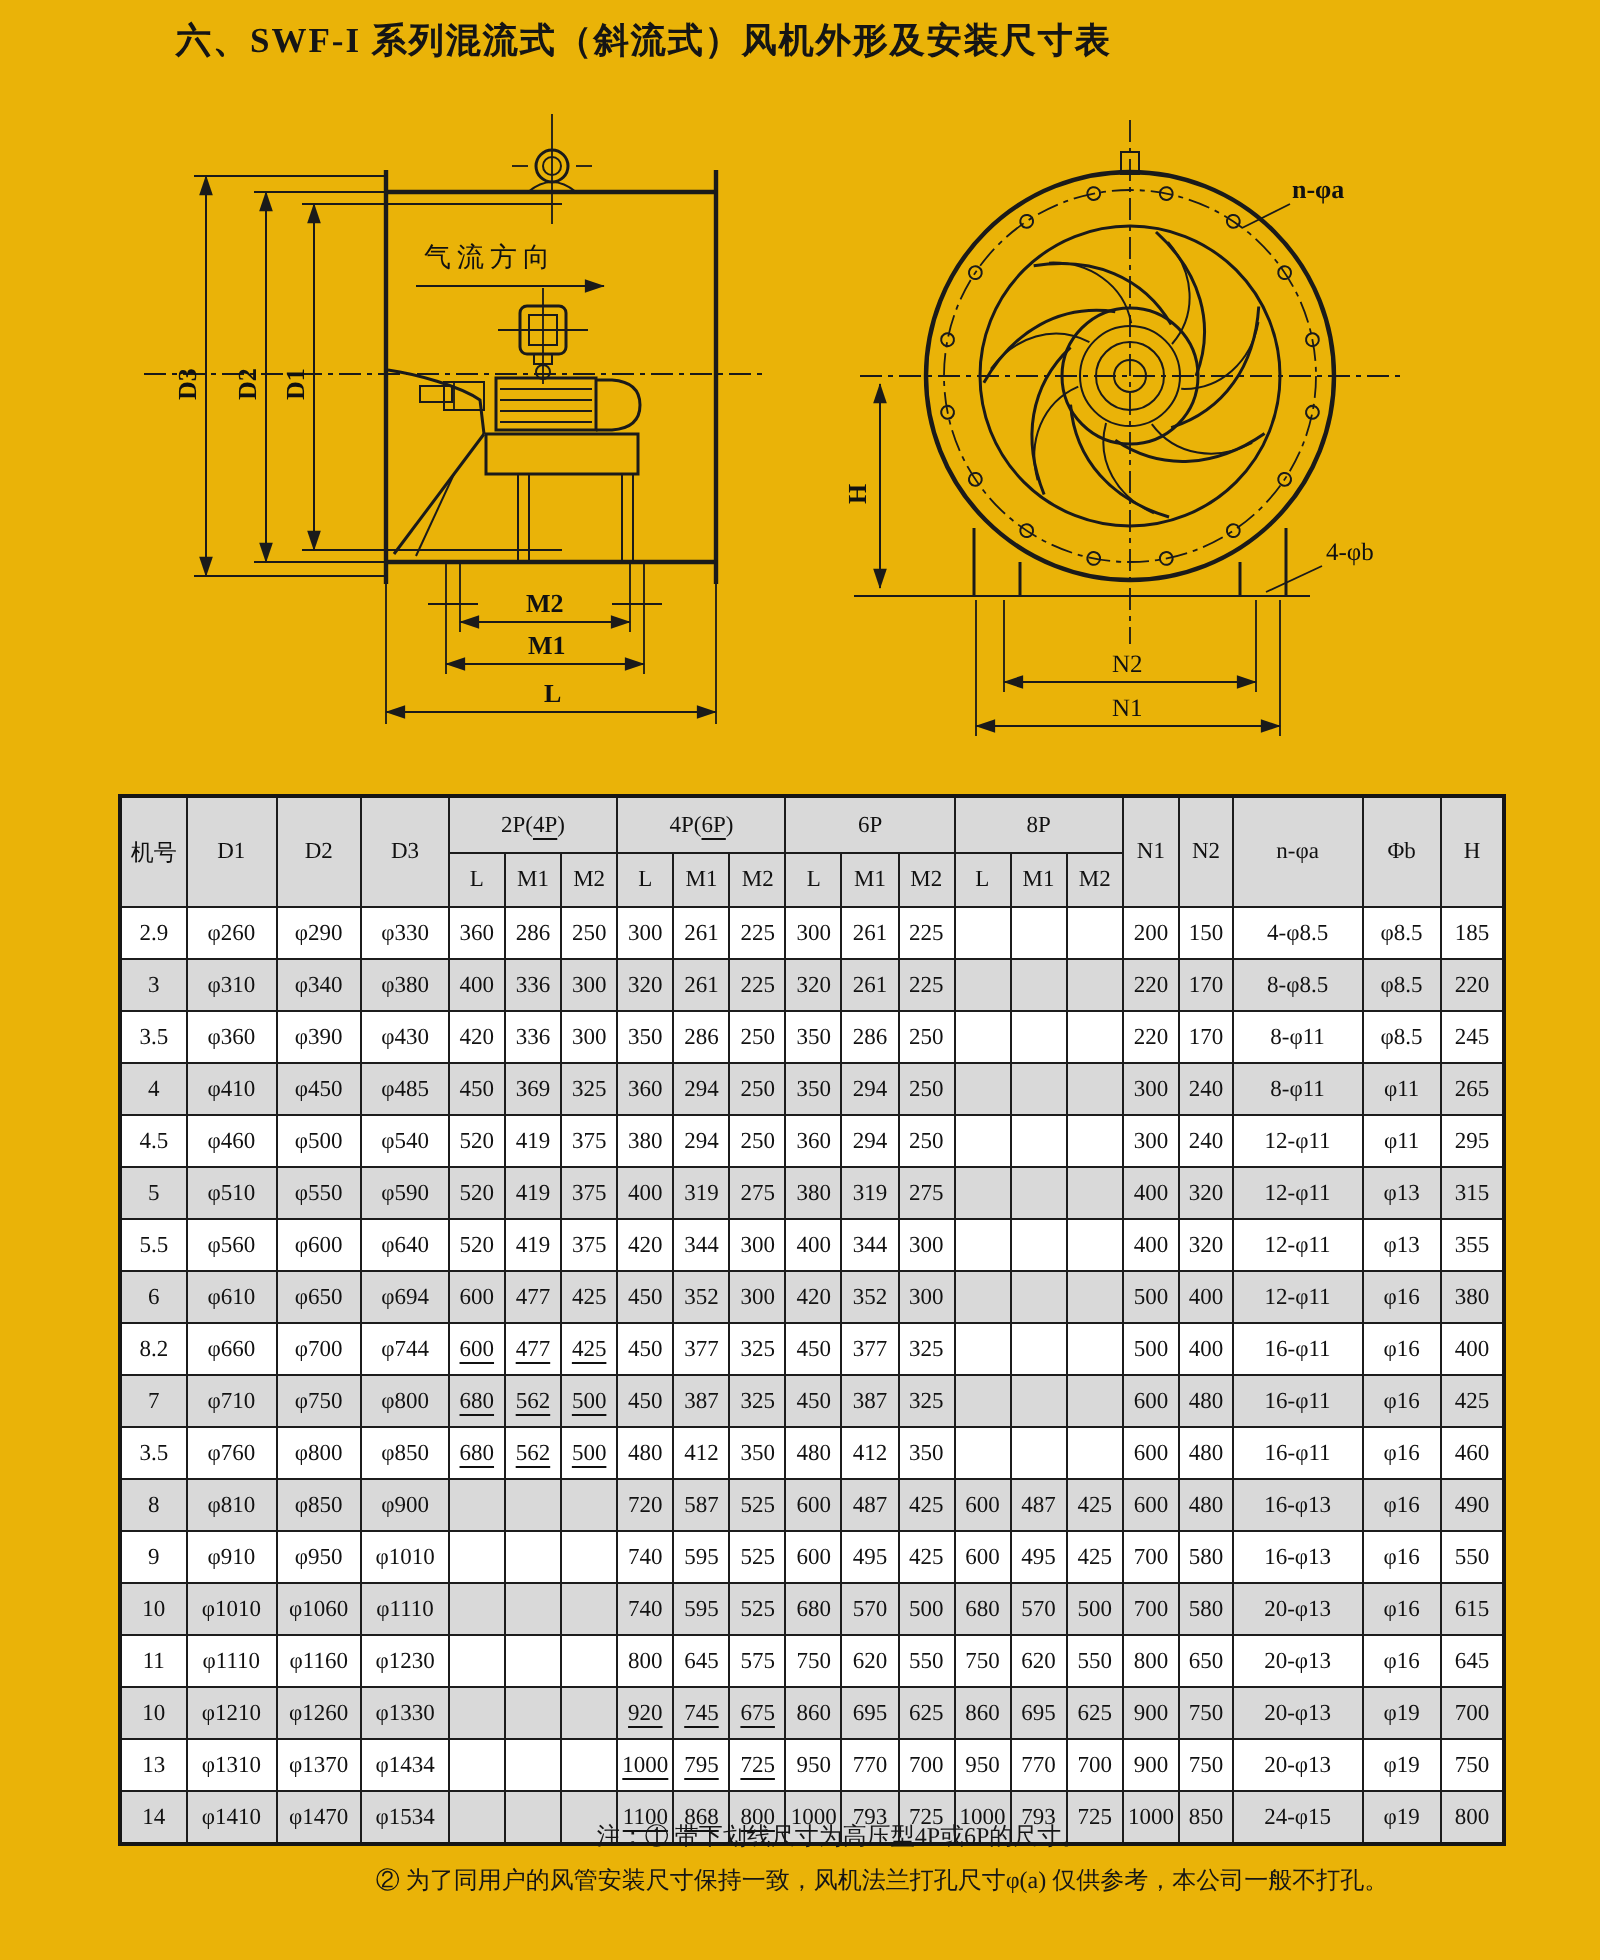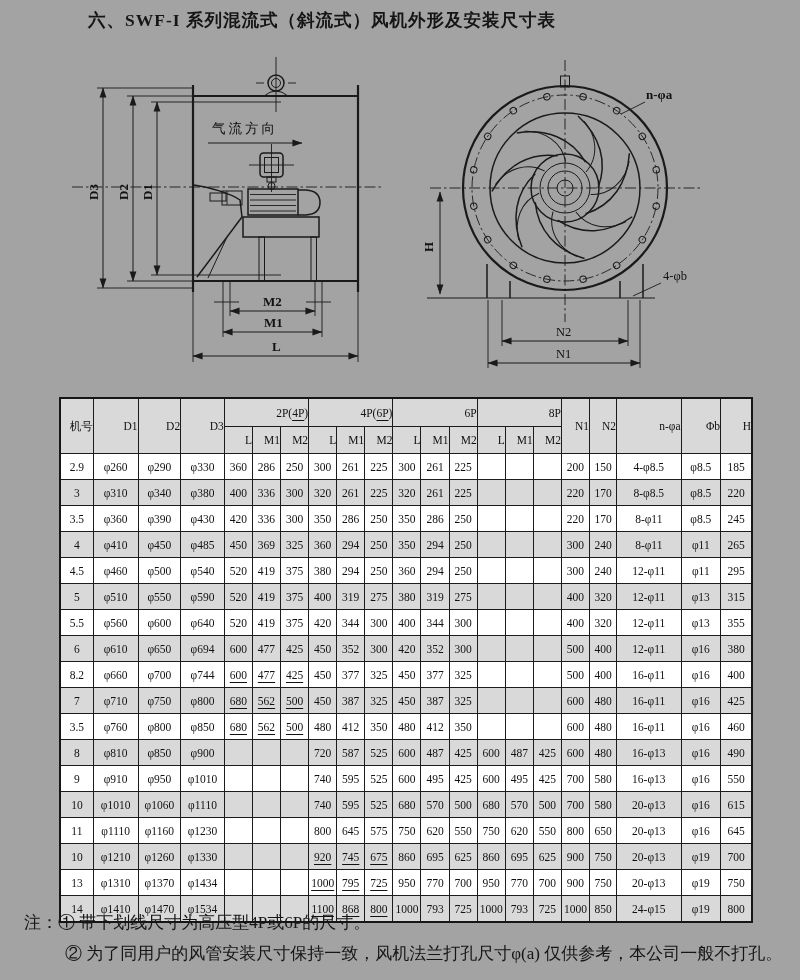--- a/index.html
+++ b/index.html
@@ -1,43 +1,43 @@
 <!DOCTYPE html>
 <html><head>
 <meta charset="utf-8">
 <style>
   html,body{margin:0;padding:0;background:#e8e8e8;}
-  .page{position:relative;width:800px;height:980px;background:#a3a3a3;overflow:hidden;
+  .page{position:relative;width:800px;height:980px;background:#eab308;overflow:hidden;
         font-family:"Liberation Serif","DejaVu Serif",serif;color:#151515;}
   .title{position:absolute;left:88px;top:8px;font-size:17.5px;font-weight:bold;
          letter-spacing:1px;margin:0;}
   
   .drawings{position:absolute;left:0;top:45px;}
   .s1{stroke:#1a1a1a;stroke-width:1;fill:none}
   .s09{stroke:#1a1a1a;stroke-width:.9;fill:none}
   .s15{stroke:#1a1a1a;stroke-width:1.5;fill:none}
   .s2{stroke:#1a1a1a;stroke-width:2.2;fill:none}
   .cl{stroke:#1a1a1a;stroke-width:.9;fill:none;stroke-dasharray:11 3 2.5 3}
   .dim{stroke:#1a1a1a;stroke-width:1;fill:none;marker-start:url(#arr);marker-end:url(#arr)}
   .dime{stroke:#1a1a1a;stroke-width:1;fill:none;marker-end:url(#arr)}
   text.dl{font-family:"Liberation Serif",serif;font-size:13px;font-weight:bold;fill:#111}
   text.dl2{font-family:"Liberation Serif",serif;font-size:12.5px;fill:#111}
   text.cn{font-family:"Liberation Serif",serif;font-size:13.5px;fill:#111;letter-spacing:3px}
   
   .dim-table{position:absolute;left:59px;top:397px;width:694px;border-collapse:collapse;
              table-layout:fixed;font-size:11.5px;color:#111;border:2.5px solid #161616;}
   .dim-table th,.dim-table td{border:1.4px solid #1c1c1c;text-align:center;vertical-align:middle;
              padding:0;white-space:nowrap;overflow:hidden;font-weight:normal;}
-  .dim-table thead th{background:#d9d9d9;height:26px;text-align:right;}
+  .dim-table thead th{background:#d9d9d9;height:26px;}
   .dim-table thead tr:first-child th{height:27px;}
   .dim-table tbody td{height:25px;background:#ffffff;}
   .dim-table tbody tr.shaded td{background:#d9d9d9;}
   .u{text-decoration:underline;text-underline-offset:2.5px;}
   
-  .notes{position:absolute;left:24px;top:908px;width:745px;font-size:17px;line-height:1.8;}
+  .notes{position:absolute;left:48px;top:908px;width:745px;font-size:12px;line-height:1.8;text-align:center;}
   .note-row{white-space:nowrap;}
   .note-row.indent{margin-left:41px;}
 </style>
 </head>
 <body>
 
 <div class="page">
 
   <h1 class="title">六、SWF-I 系列混流式（斜流式）风机外形及安装尺寸表</h1>
 

